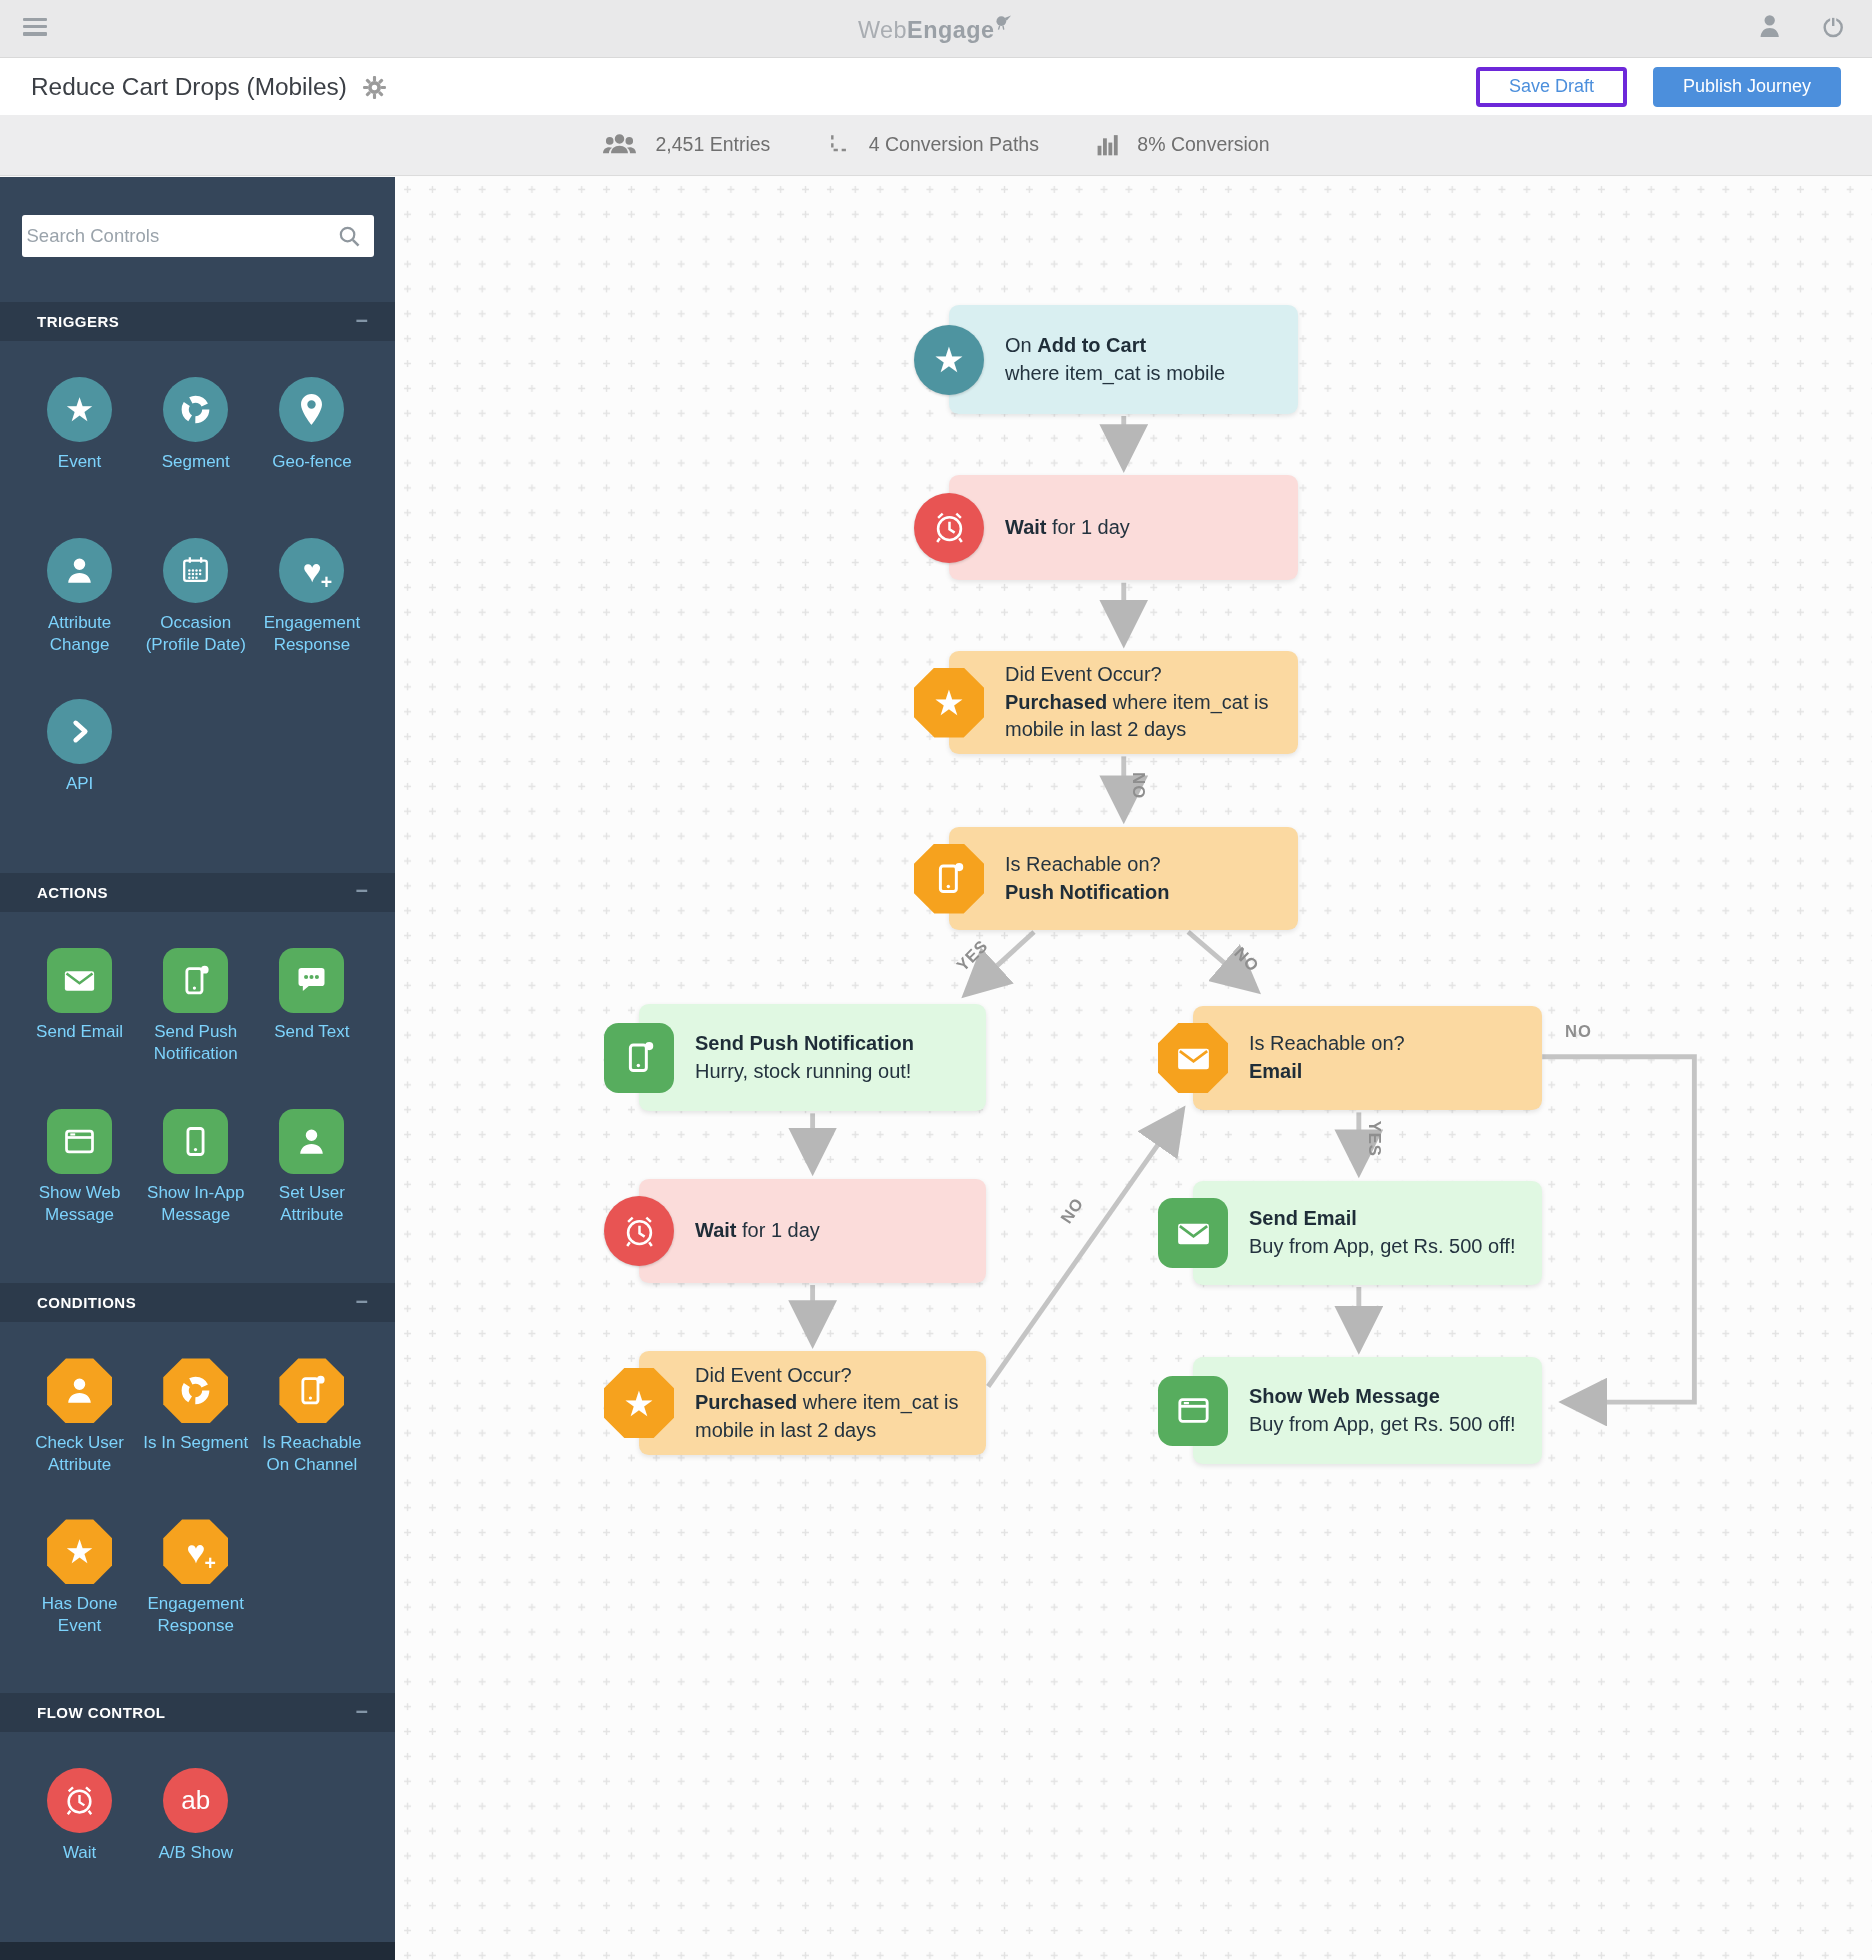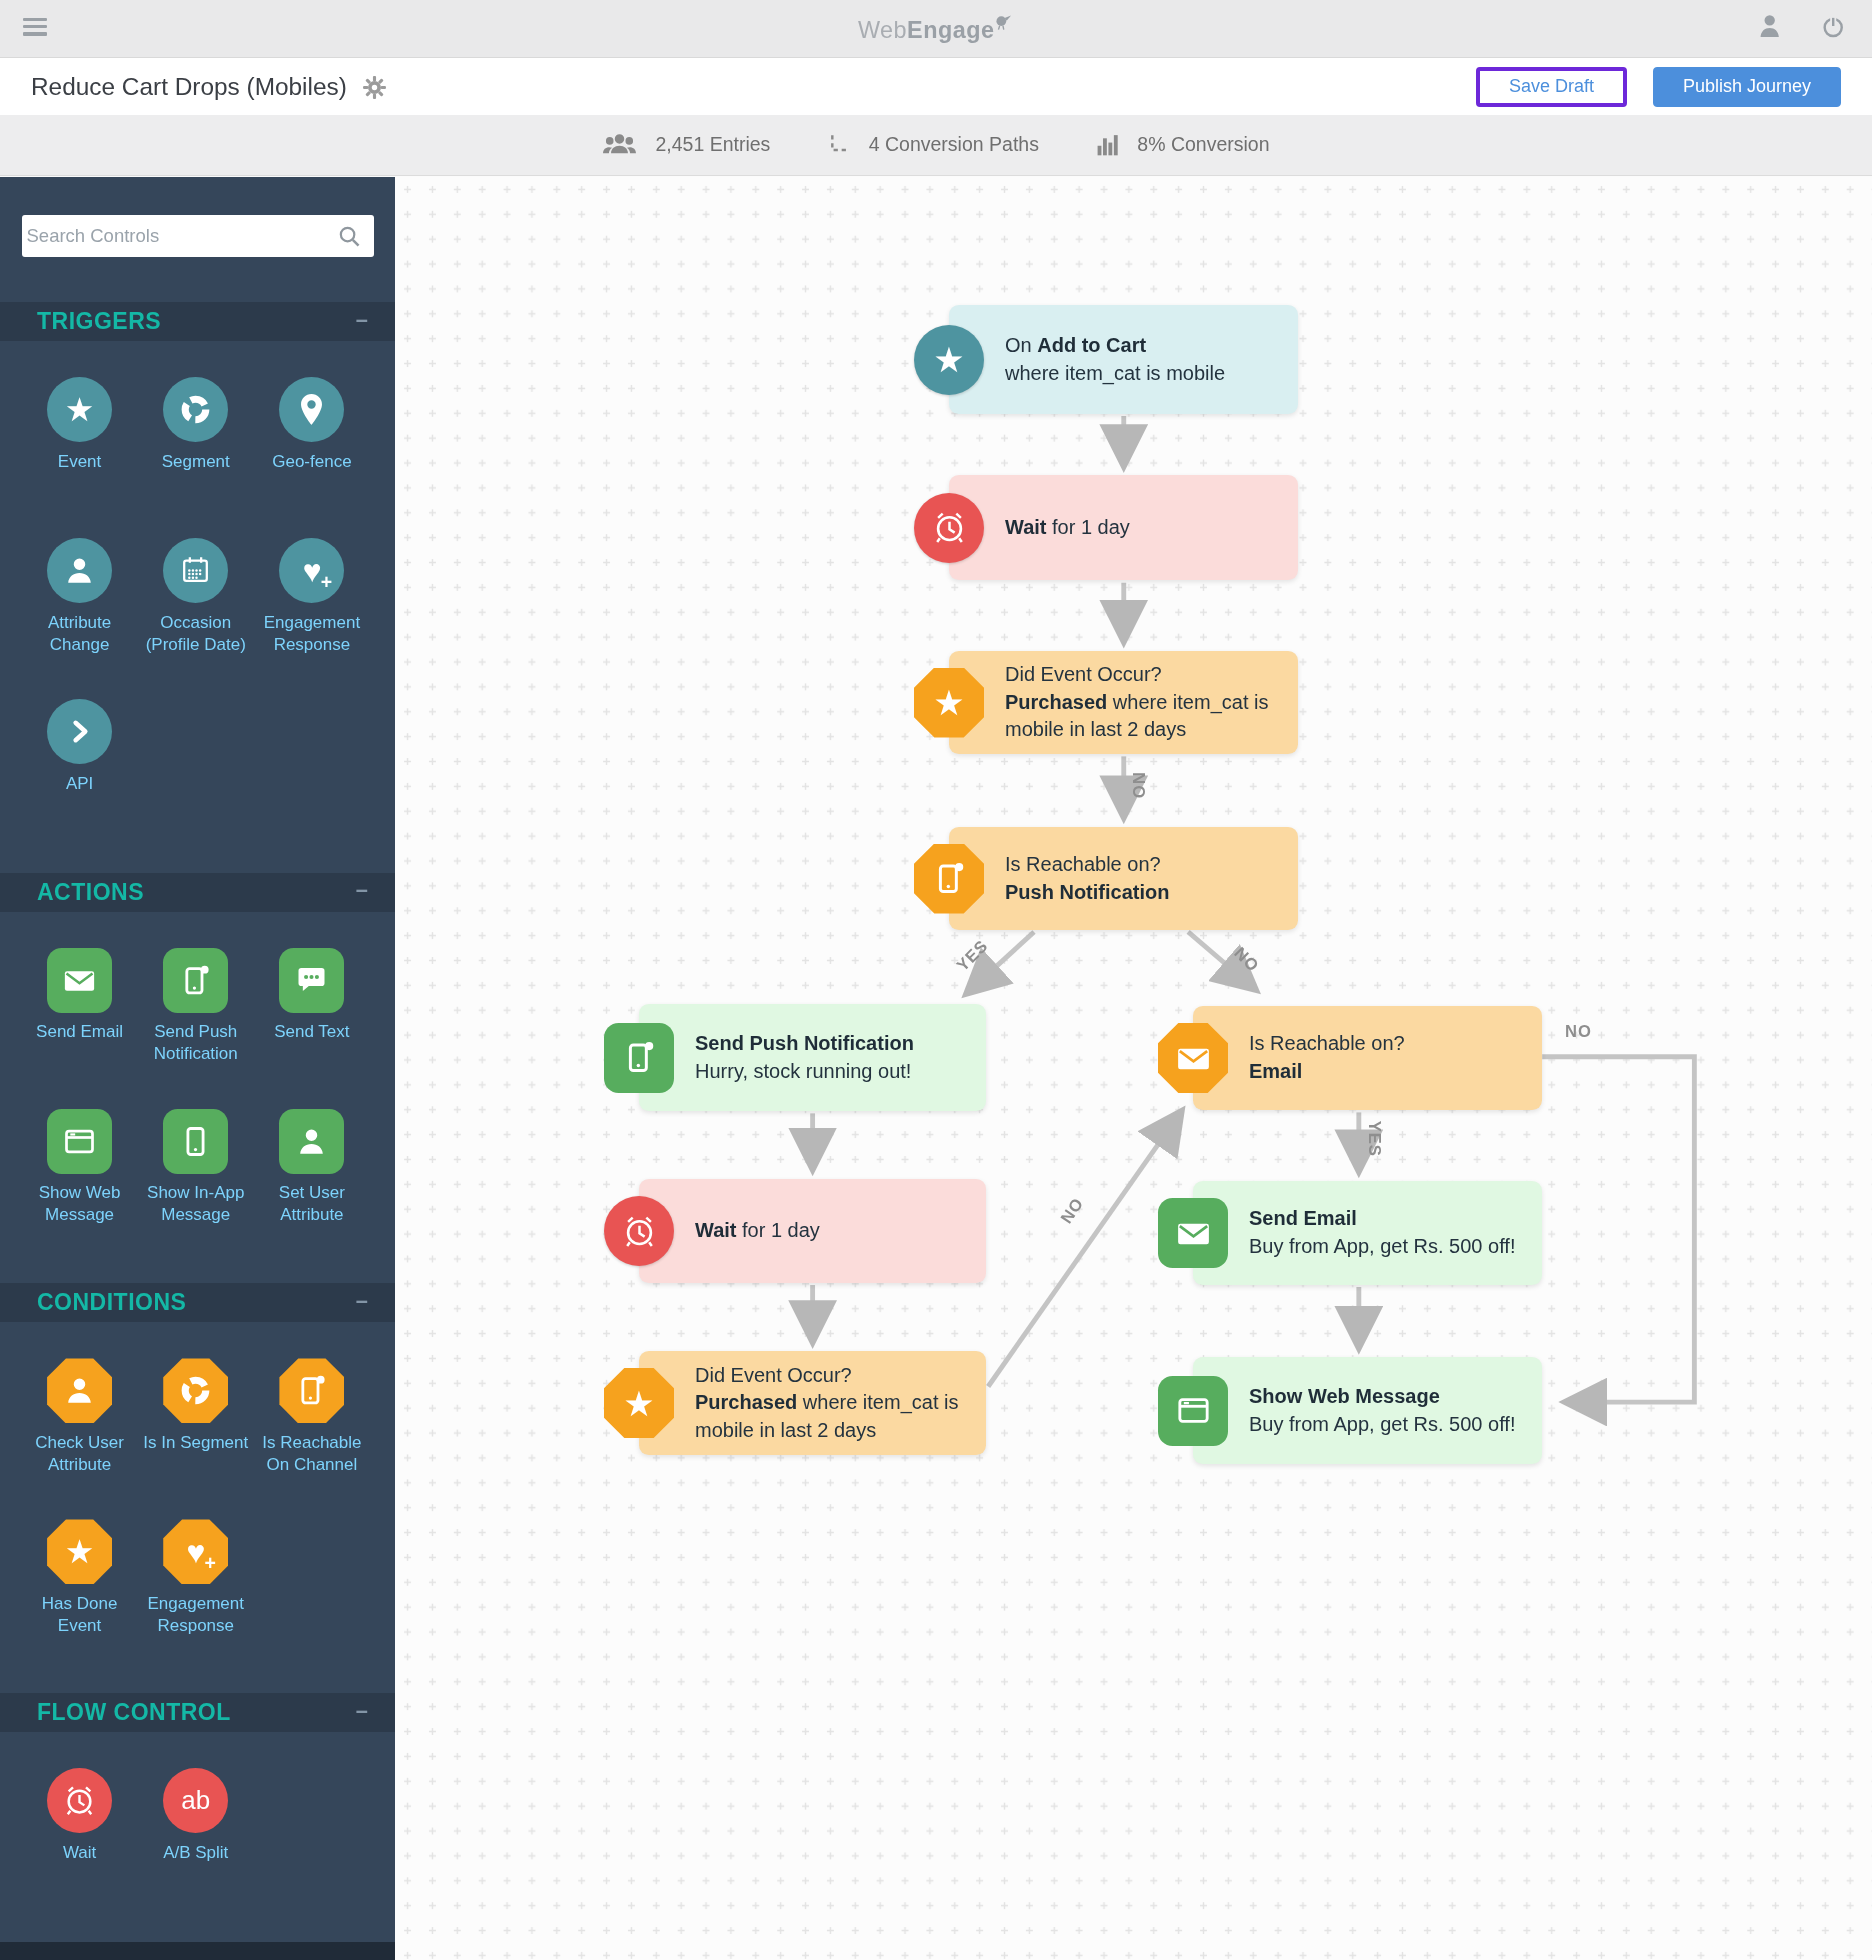--- a/index.html
+++ b/index.html
@@ -29,21 +29,21 @@
   .stat{display:flex;align-items:center;gap:18px;color:#6f6f6f;font-size:19.5px;}
 
   
   .sidebar{position:absolute;left:0;top:177px;width:395px;height:1784px;background:#35465a;overflow:hidden;}
   .search-wrap{position:relative;margin:38px 21.5px 0 21.5px;}
   .search-wrap input{width:100%;height:42px;box-sizing:border-box;border:none;border-radius:2.9px;padding:0 43px 0 5px;font-size:18.5px;color:#333;font-family:"Liberation Sans",sans-serif;background:#fff;outline:none;}
   .search-wrap input::placeholder{color:#9aa3ab;}
   .search-wrap svg{position:absolute;right:11.7px;top:8.8px;}
   .band{height:39px;background:#2c3a4b;display:flex;align-items:center;justify-content:space-between;padding:0 27px 0 37px;margin-top:45px;}
   .band.mt1{margin-top:12.7px}.band.mt2{margin-top:13.7px}.band.mt3{margin-top:12.7px}
-  .band .blabel{color:#14b8a6;font-size:23px;font-weight:700;letter-spacing:0.5px;}
+  .band .blabel{color:#ffffff;font-size:15px;font-weight:700;letter-spacing:0.5px;}
   .band .minus{color:#8395a7;font-size:21.5px;font-weight:700;cursor:pointer;line-height:1;}
   .items{display:grid;grid-template-columns:repeat(3,1fr);padding:36px 25px 0 21.5px;}
   .cell{height:161px;display:flex;flex-direction:column;align-items:center;cursor:pointer;}
   .ic{width:65px;height:65px;flex:none;display:flex;align-items:center;justify-content:center;}
   .round{border-radius:50%;}
   .sqr{border-radius:14.6px;}
   .oct{clip-path:polygon(29% 0,71% 0,100% 29%,100% 71%,71% 100%,29% 100%,0 71%,0 29%);}
   .c-teal{background:#4e94a0;}.c-green{background:#57ad5e;--bgc:#57ad5e;}
   .c-orange{background:#f6a21e;--bgc:#f6a21e;}.c-red{background:#e85453;}
   .lbl{margin-top:8.8px;color:#7dd3fc;font-size:17px;line-height:1.28;text-align:center;}
@@ -349,21 +349,21 @@
               <path d="M18 13v6.5l4.5 3" fill="none" stroke="#fff" stroke-width="2.2"></path>
               <path d="M9.5 27.5l-2.3 3.2M26.5 27.5l2.3 3.2M8 9.5L12 5.8M28 9.5L24 5.8" stroke="#fff" stroke-width="2.2"></path>
             </svg>
         </div>
         <div class="lbl">Wait</div>
       </div>
       <div class="cell">
         <div class="ic round c-red">
             <span class="glyph-ab">ab</span>
           </div>
-        <div class="lbl">A/B Split</div>
+        <div class="lbl">A/B Show</div>
       </div>
     </div>
 
     <div class="side-footer"></div>
   </div>
 
   <div class="canvas">
     <svg class="bg" width="1478" height="1784" viewBox="0 0 1515 1829">
       <defs>
         <pattern id="crosses" width="25.5" height="25.5" patternUnits="userSpaceOnUse">

